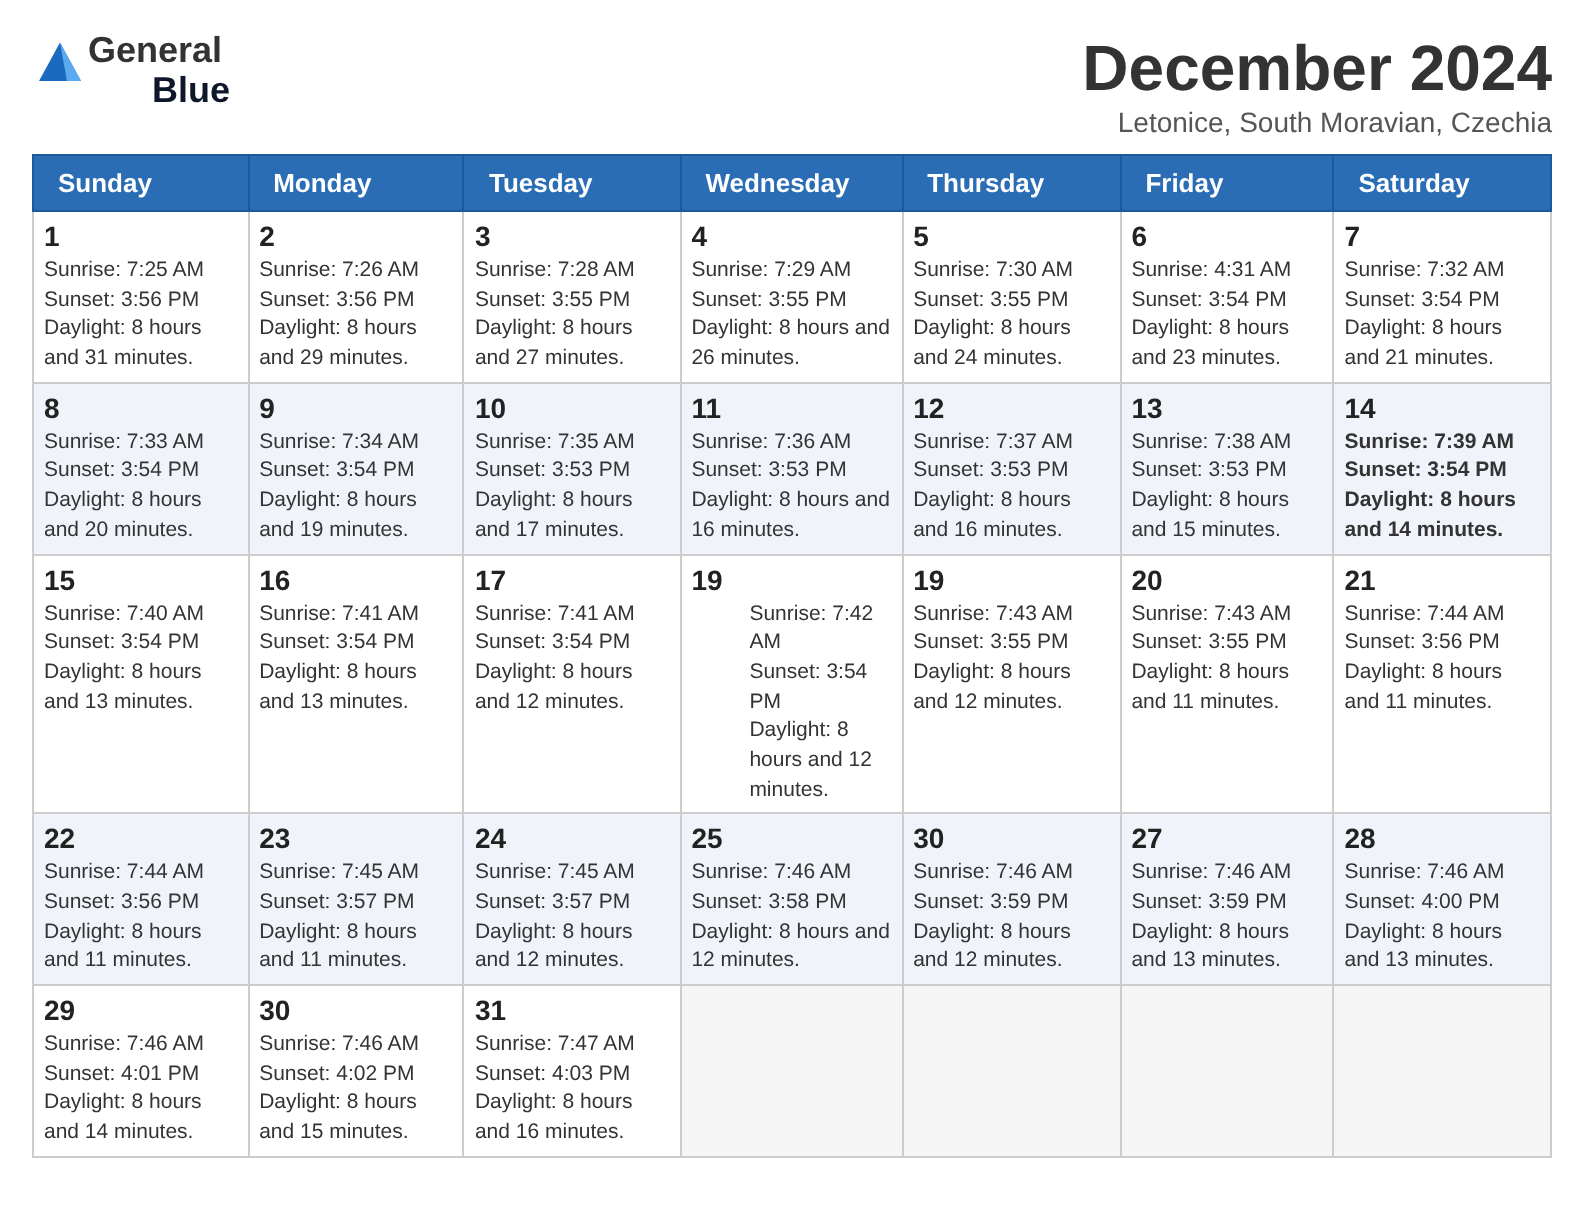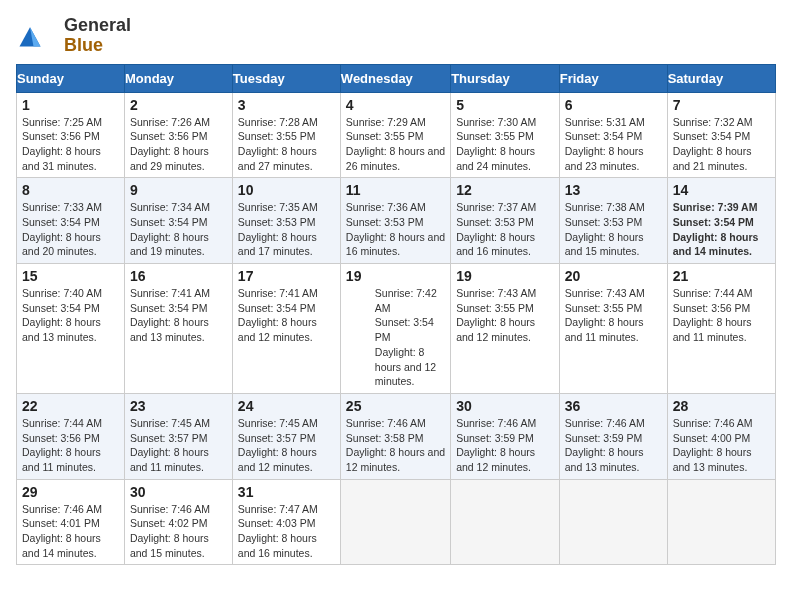--- a/index.html
+++ b/index.html
@@ -11,30 +11,29 @@
       padding: 16px;
     }
     .header {
       display: flex;
       justify-content: space-between;
       align-items: flex-start;
       margin-bottom: 8px;
     }
     .logo {
       display: flex;
-      align-items: center;
-      gap: 20px;
+      gap: 0;
     }
     .logo-text {
       font-size: 18px;
       font-weight: bold;
       line-height: 1.1;
     }
     .logo-text .general { color: #333; }
-    .logo-text .blue { color: #a16207; }
+    .logo-text .blue { color: #0f172a; margin-left: 32px; }
     .logo-icon {
       width: 28px;
       height: 28px;
     }
     .title-block {
       text-align: right;
     }
     .month-title {
       font-size: 32px;
       font-weight: bold;
@@ -45,21 +44,21 @@
       color: #555;
     }
     .calendar {
       width: 100%;
       border-collapse: collapse;
       font-size: 11px;
     }
     .calendar th {
       background-color: #2a6db5;
       color: white;
-      padding: 6px 0;
+      padding: 6px 12px;
       text-align: left;
       font-size: 13px;
       font-weight: bold;
       border: 1px solid #1a5a9a;
     }
     .calendar td {
       border: 1px solid #ccc;
       vertical-align: top;
       padding: 4px 5px;
       width: 113px;
@@ -92,20 +91,24 @@
   <div class="logo">
     <svg class="logo-icon" viewBox="0 0 32 32" xmlns="http://www.w3.org/2000/svg">
       <polygon points="4,28 16,6 28,28" fill="#1a6abf"></polygon>
       <polygon points="16,6 28,28 20,28" fill="#5baaf0"></polygon>
     </svg>
     <div class="logo-text">
       <span class="general">General</span><br>
       <span class="blue">Blue</span>
     </div>
   </div>
+  <div class="title-block">
+    <div class="month-title">December 2024</div>
+    <div class="location">Letonice, South Moravian, Czechia</div>
+  </div>
 </div>
 
 <table class="calendar">
   <thead>
     <tr>
     <th>Sunday</th>
         <th>Monday</th>
         <th>Tuesday</th>
         <th>Wednesday</th>
         <th>Thursday</th>
@@ -140,21 +143,21 @@
 Daylight: 8 hours and 26 minutes.</div>
         </td>
         <td>
           <span class="day-num">5</span>
           <div class="day-info" style="white-space: pre-line;">Sunrise: 7:30 AM
 Sunset: 3:55 PM
 Daylight: 8 hours and 24 minutes.</div>
         </td>
         <td>
           <span class="day-num">6</span>
-          <div class="day-info" style="white-space: pre-line;">Sunrise: 5:31 AM
+          <div class="day-info" style="white-space: pre-line;">Sunrise: 4:31 AM
 Sunset: 3:54 PM
 Daylight: 8 hours and 23 minutes.</div>
         </td>
         <td>
           <span class="day-num">7</span>
           <div class="day-info" style="white-space: pre-line;">Sunrise: 7:32 AM
 Sunset: 3:54 PM
 Daylight: 8 hours and 21 minutes.</div>
         </td>
       </tr>
@@ -271,21 +274,21 @@
 Sunset: 3:58 PM
 Daylight: 8 hours and 12 minutes.</div>
         </td>
         <td>
           <span class="day-num">30</span>
           <div class="day-info" style="white-space: pre-line;">Sunrise: 7:46 AM
 Sunset: 3:59 PM
 Daylight: 8 hours and 12 minutes.</div>
         </td>
         <td>
-          <span class="day-num">36</span>
+          <span class="day-num">27</span>
           <div class="day-info" style="white-space: pre-line;">Sunrise: 7:46 AM
 Sunset: 3:59 PM
 Daylight: 8 hours and 13 minutes.</div>
         </td>
         <td>
           <span class="day-num">28</span>
           <div class="day-info" style="white-space: pre-line;">Sunrise: 7:46 AM
 Sunset: 4:00 PM
 Daylight: 8 hours and 13 minutes.</div>
         </td>

